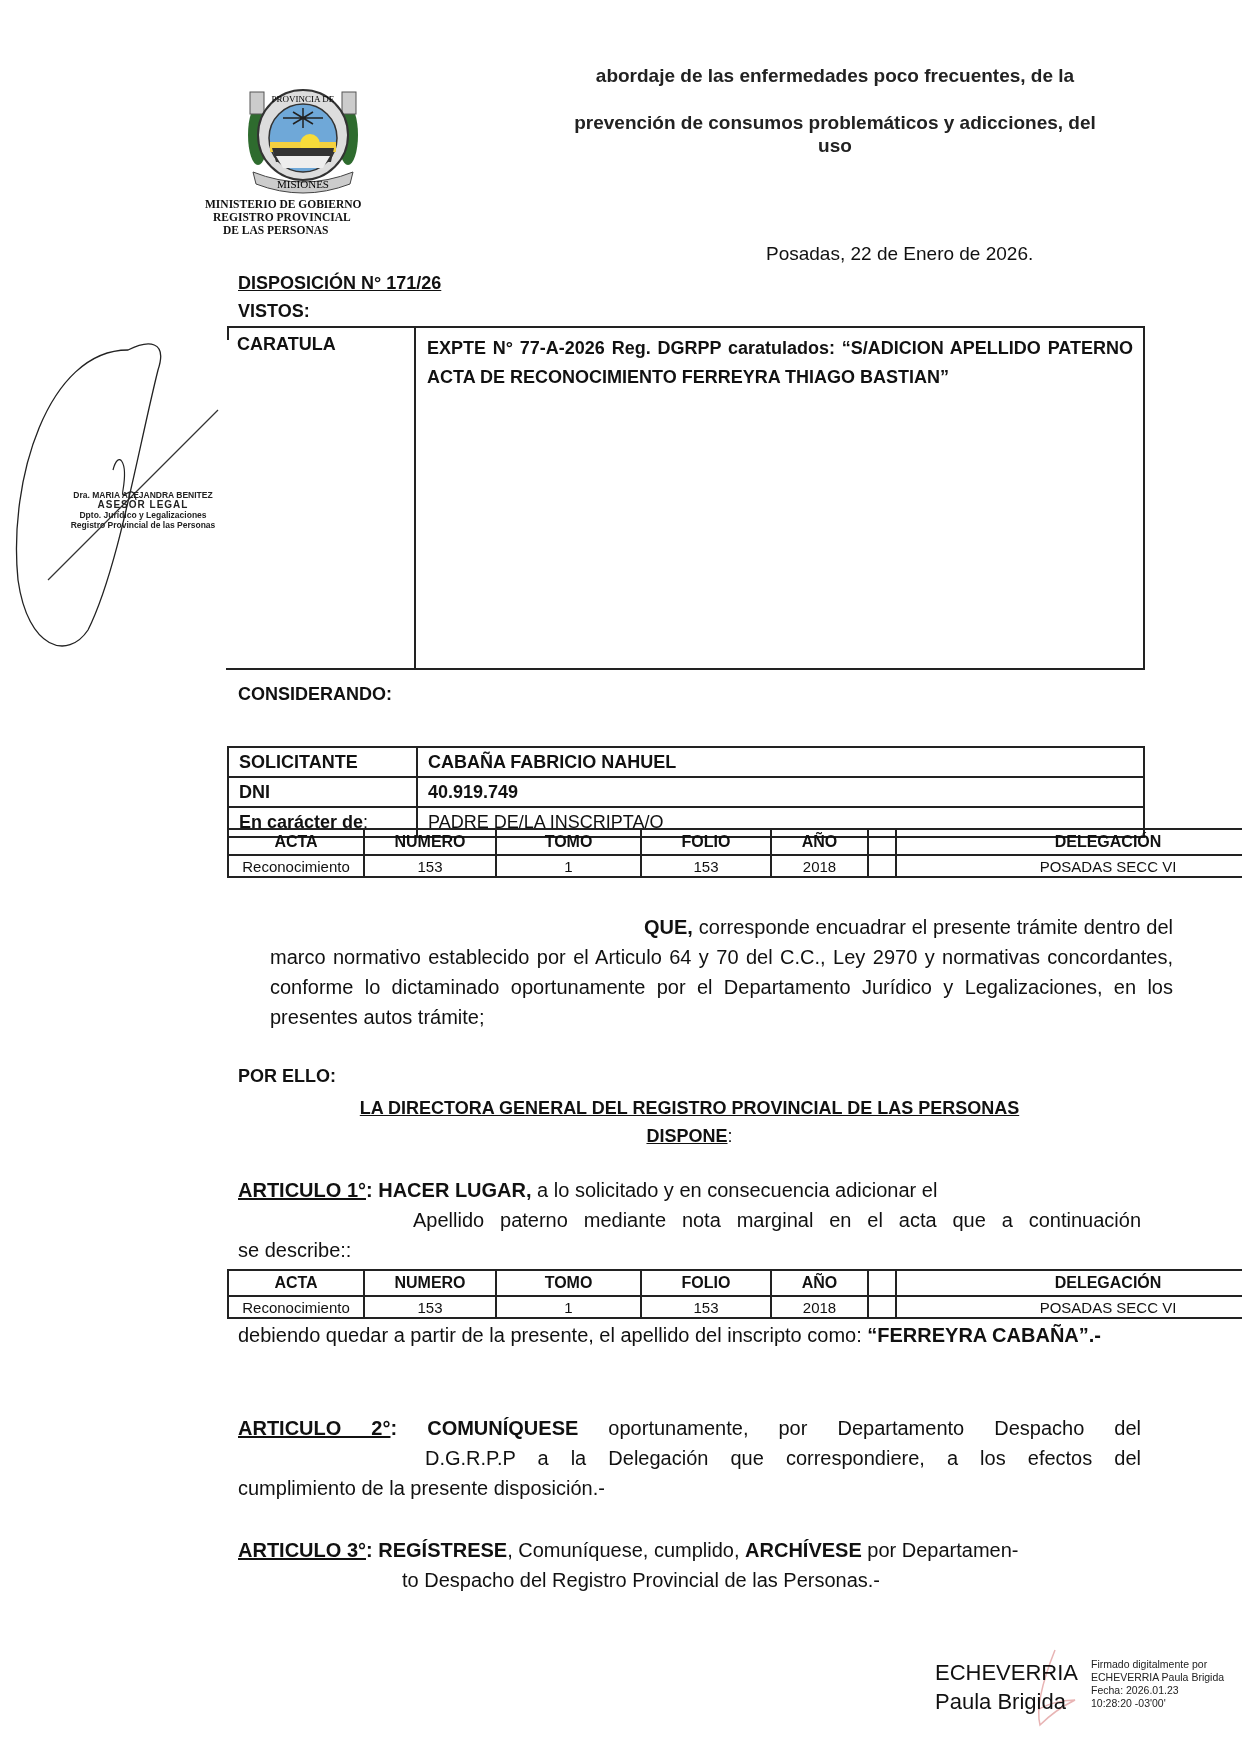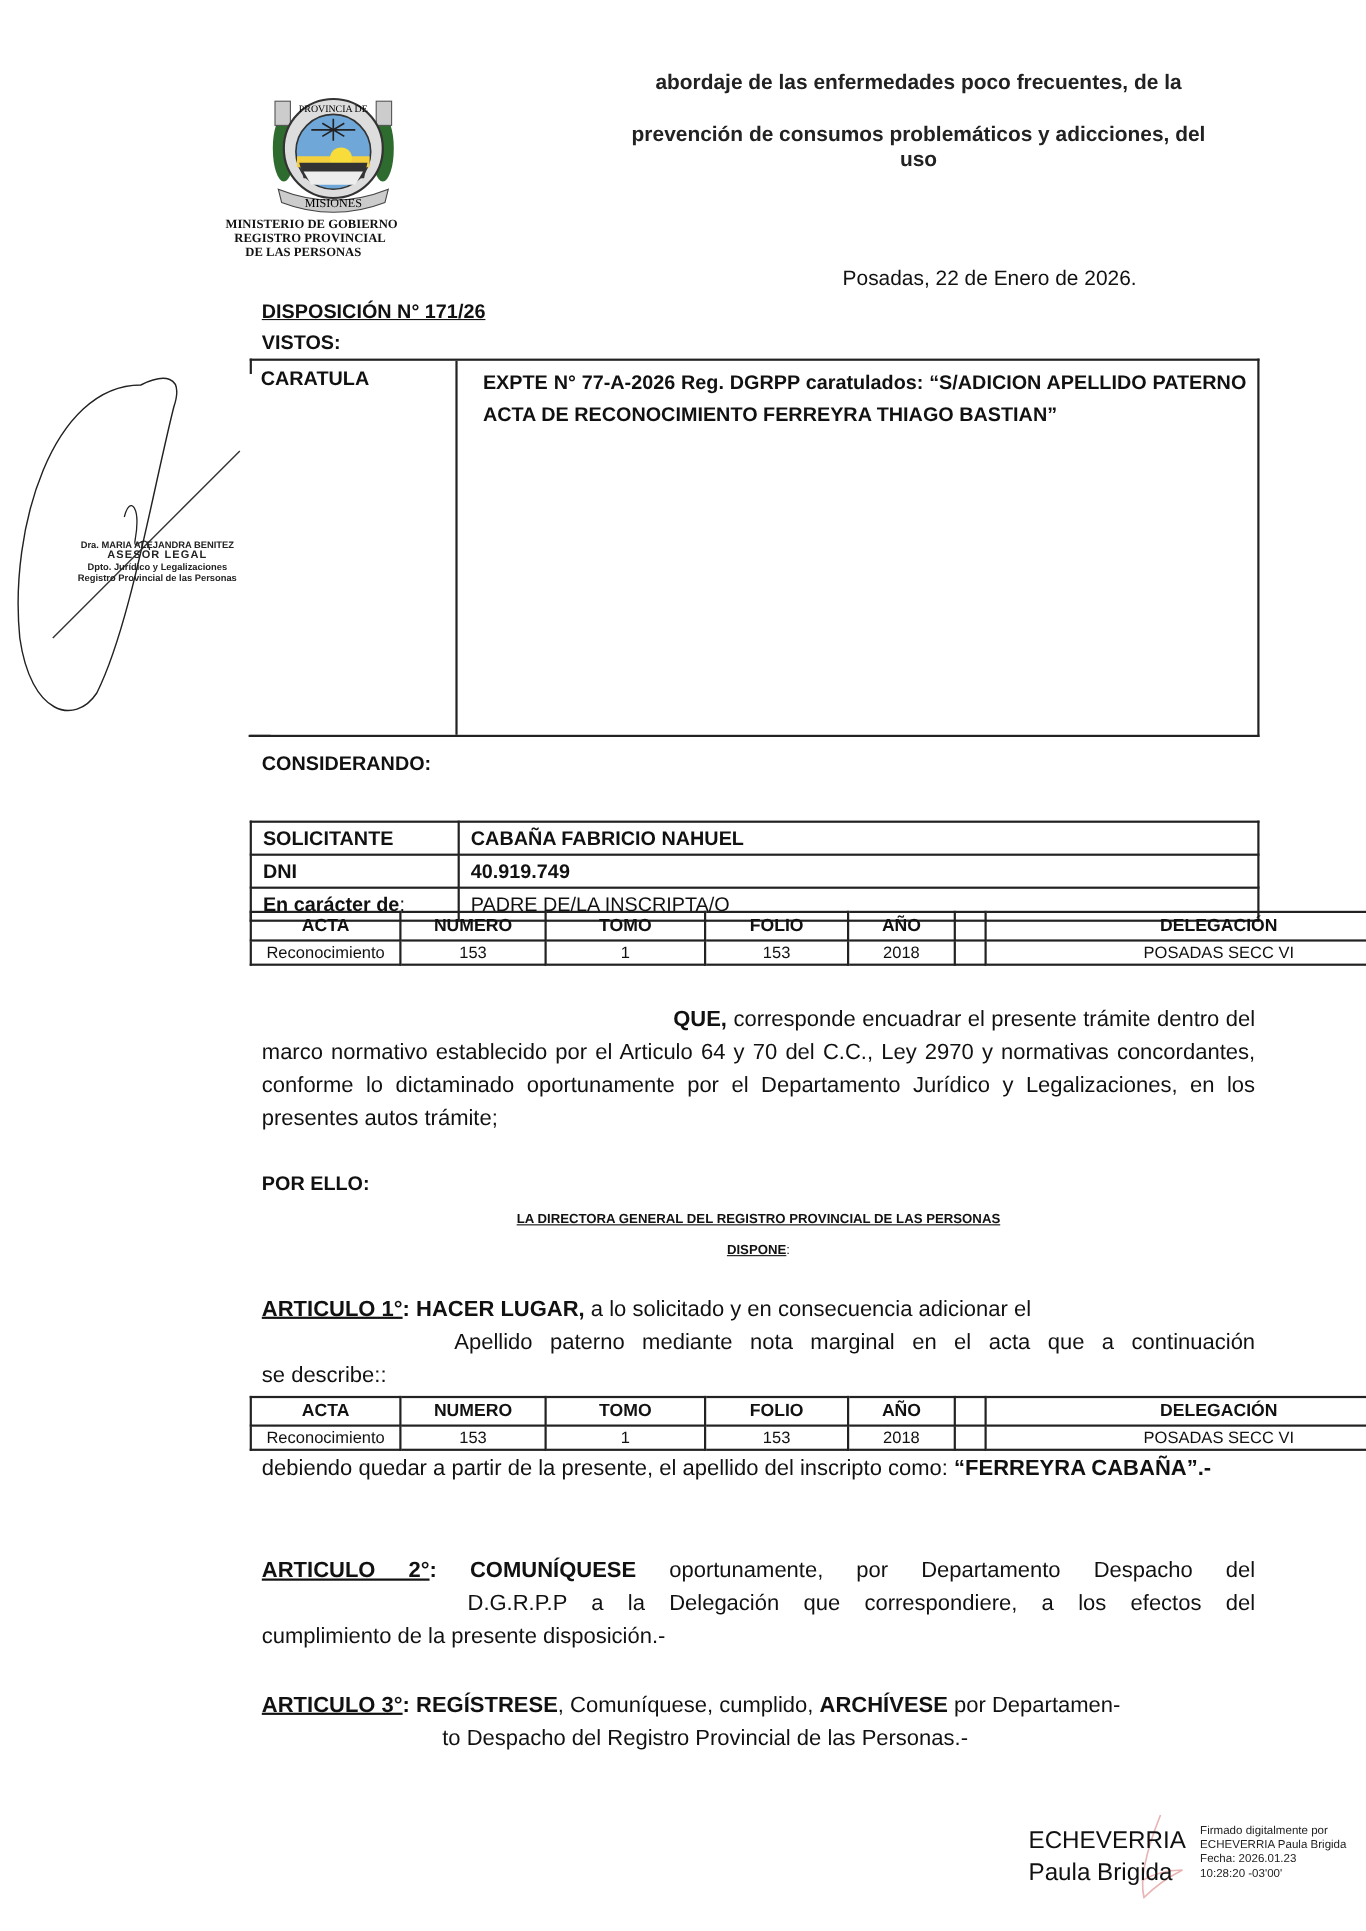--- a/index.html
+++ b/index.html
@@ -14,39 +14,39 @@
   .motto .l4 { line-height:20px; margin-top:-10px; }
   .date { left:766px; top:243px; font-size:19px; }
   .disp { left:238px; top:273px; font-size:18px; font-weight:bold; text-decoration:underline; }
   .vistos { left:238px; top:301px; font-size:18px; font-weight:bold; }
   
   .caratula { left:227px; top:326px; width:918px; height:344px; border:2px solid #222; border-left:none; box-sizing:border-box; }
   .caratula .lbl { position:absolute; left:10px; top:6px; font-weight:bold; font-size:18px; }
   .caratula .tick { position:absolute; left:0; top:-2px; width:2px; height:14px; background:#222; }
   .caratula .tick2 { position:absolute; left:-1px; bottom:-2px; width:20px; height:2px; background:#222; }
   .caratula .div { position:absolute; left:187px; top:0; bottom:0; width:2px; background:#222; }
-  .caratula .val { position:absolute; left:200px; right:10px; top:6px; font-weight:bold; font-size:18px; line-height:29px; text-align:justify;margin-left:12px; }
+  .caratula .val { position:absolute; left:200px; right:10px; top:6px; font-weight:bold; font-size:18px; line-height:29px; text-align:justify; }
   
   .cons { left:238px; top:684px; font-size:18px; font-weight:bold; }
   .ktable { left:227px; top:746px; width:918px; border-collapse:collapse; font-size:18px; }
   .ktable td { border:2px solid #222; padding:1px 10px; height:26px; }
   .ktable td.k { width:167px; font-weight:bold; }
   .ktable td.v.b { font-weight:bold;margin-left:34px; }
   
   .atable { width:1094px; border-collapse:collapse; font-size:16px; text-align:center; }
   .atable th { border:2px solid #222; font-weight:bold; padding:1px 2px; height:22px; }
   .atable td { border:2px solid #222; padding:0 2px; height:20px; font-size:15px; }
   .at1 { left:227px; top:828px; }
   .at2 { left:227px; top:1269px; }
   
   .para { left:238px; width:903px; font-size:20px; line-height:30px; text-align:justify; }
-  .que { top:912px; }
+  .que { top:912px;margin-left:32px; }
   .que .ind { display:inline-block; width:374px; }
   .porello { left:238px; top:1066px; font-size:18px; font-weight:bold; }
-  .directora { left:238px; width:903px; top:1094px; text-align:center; font-size:12px; font-weight:bold; line-height:28px; }
+  .directora { left:238px; width:903px; top:1094px; text-align:center; font-size:18px; font-weight:bold; line-height:28px; }
   .directora u, .dispone u { text-decoration:underline; }
   .art { left:238px; width:903px; font-size:20px; line-height:30px; text-align:justify; }
   .art .h { font-weight:bold; text-decoration:underline; }
   .art b { font-weight:bold; }
   .art1 { top:1175px; }
   .art1 .l2 { padding-left:175px; display:block; text-align-last:justify; }
   .art1b { top:1320px; }
   .art2 { top:1413px; }
   .art2 .l2 { padding-left:187px; display:block; text-align-last:justify; }
   .art3 { top:1535px; }

